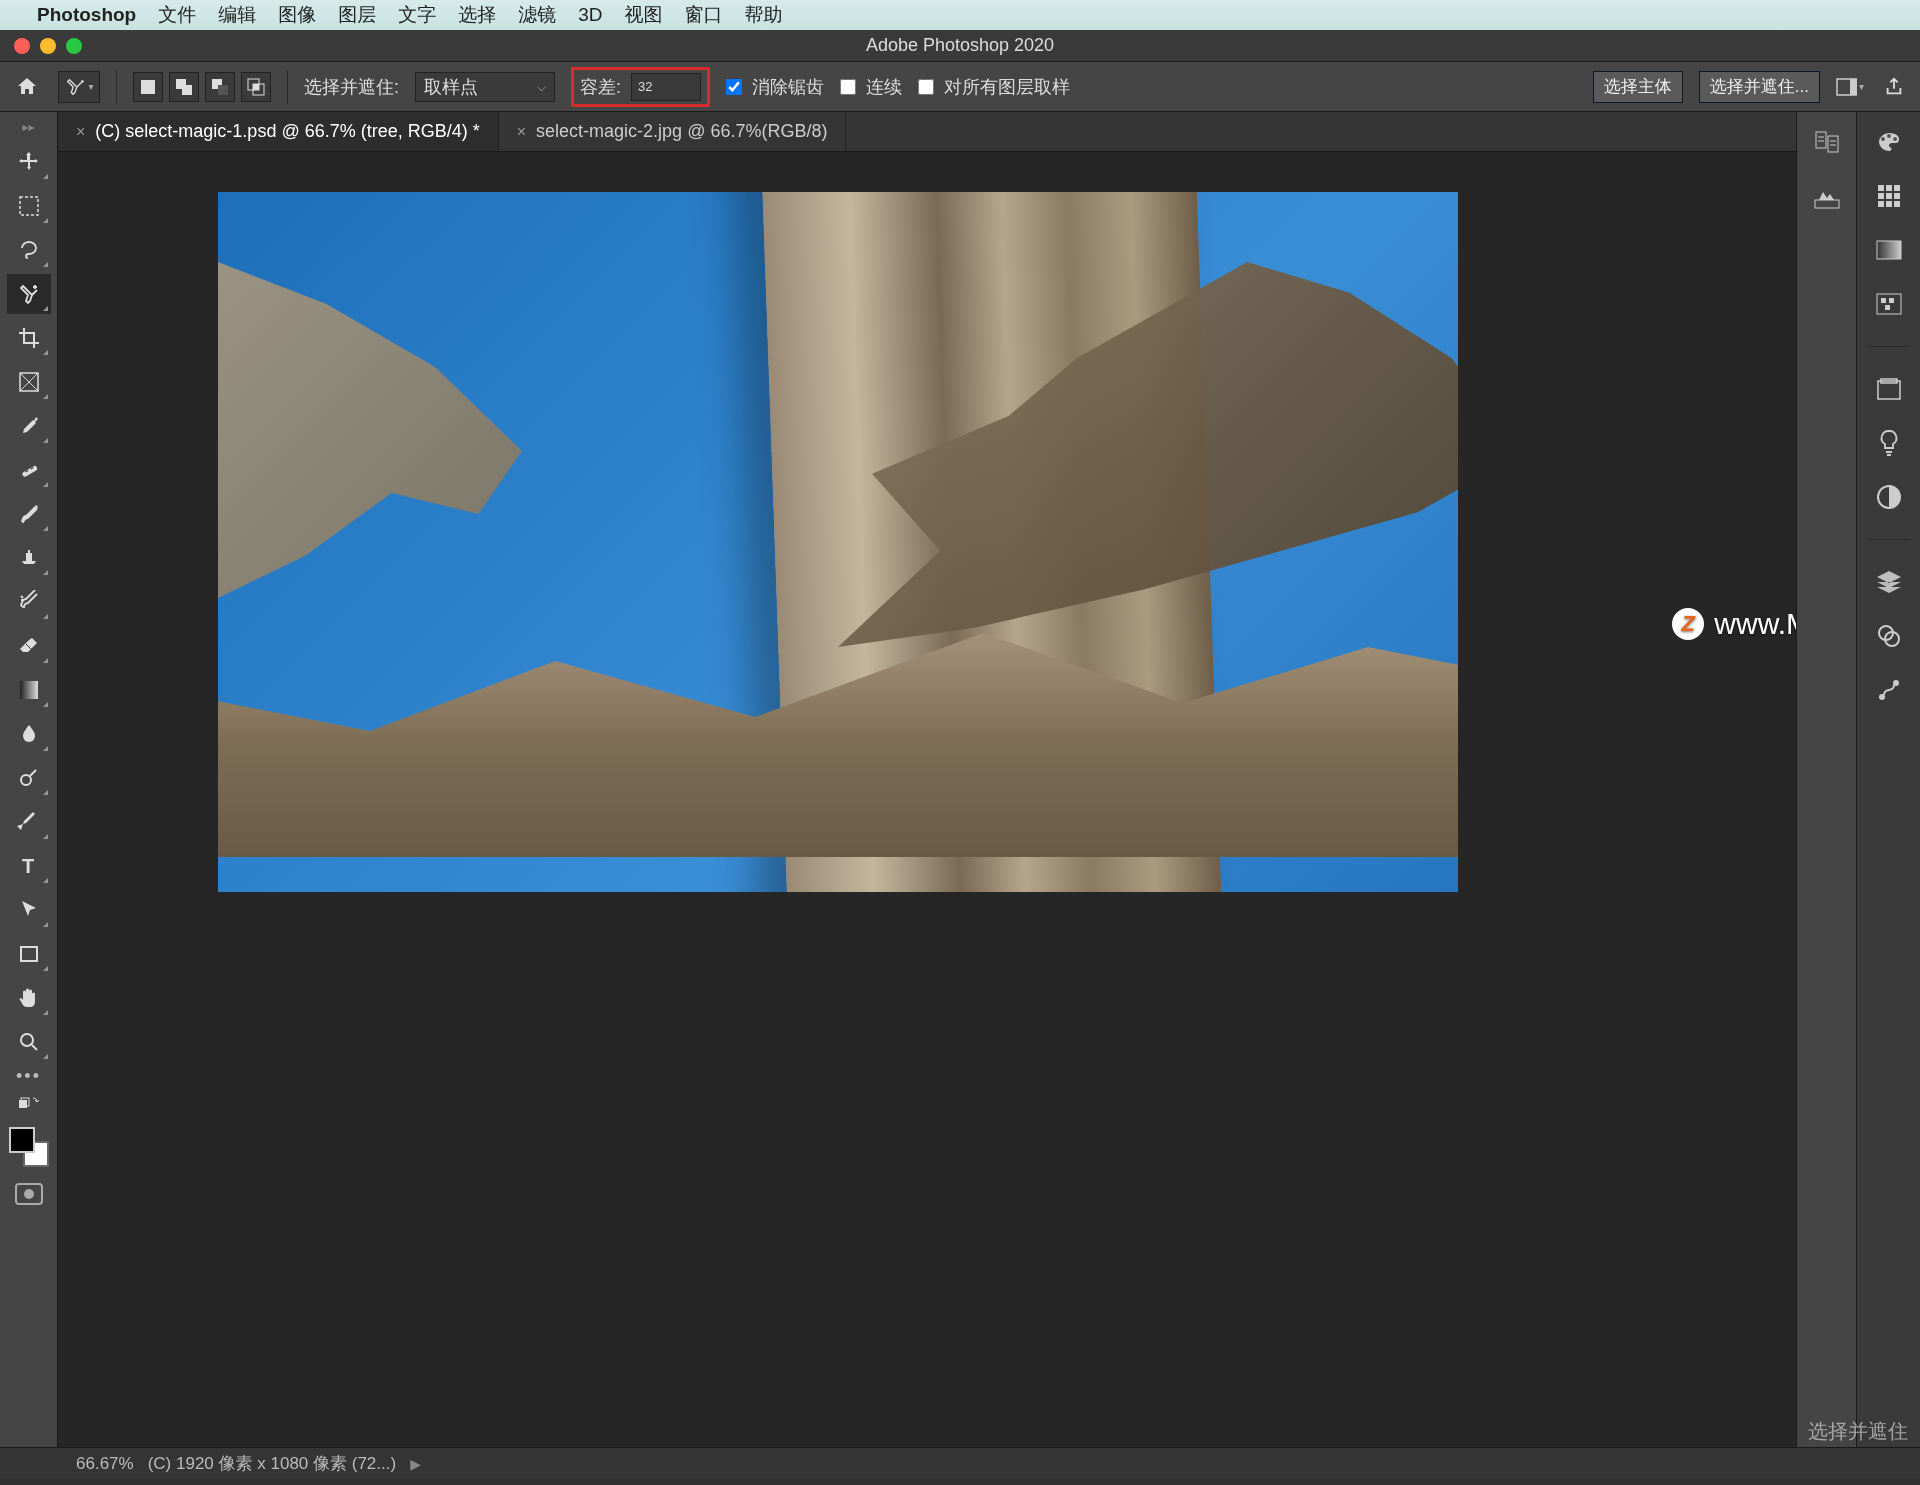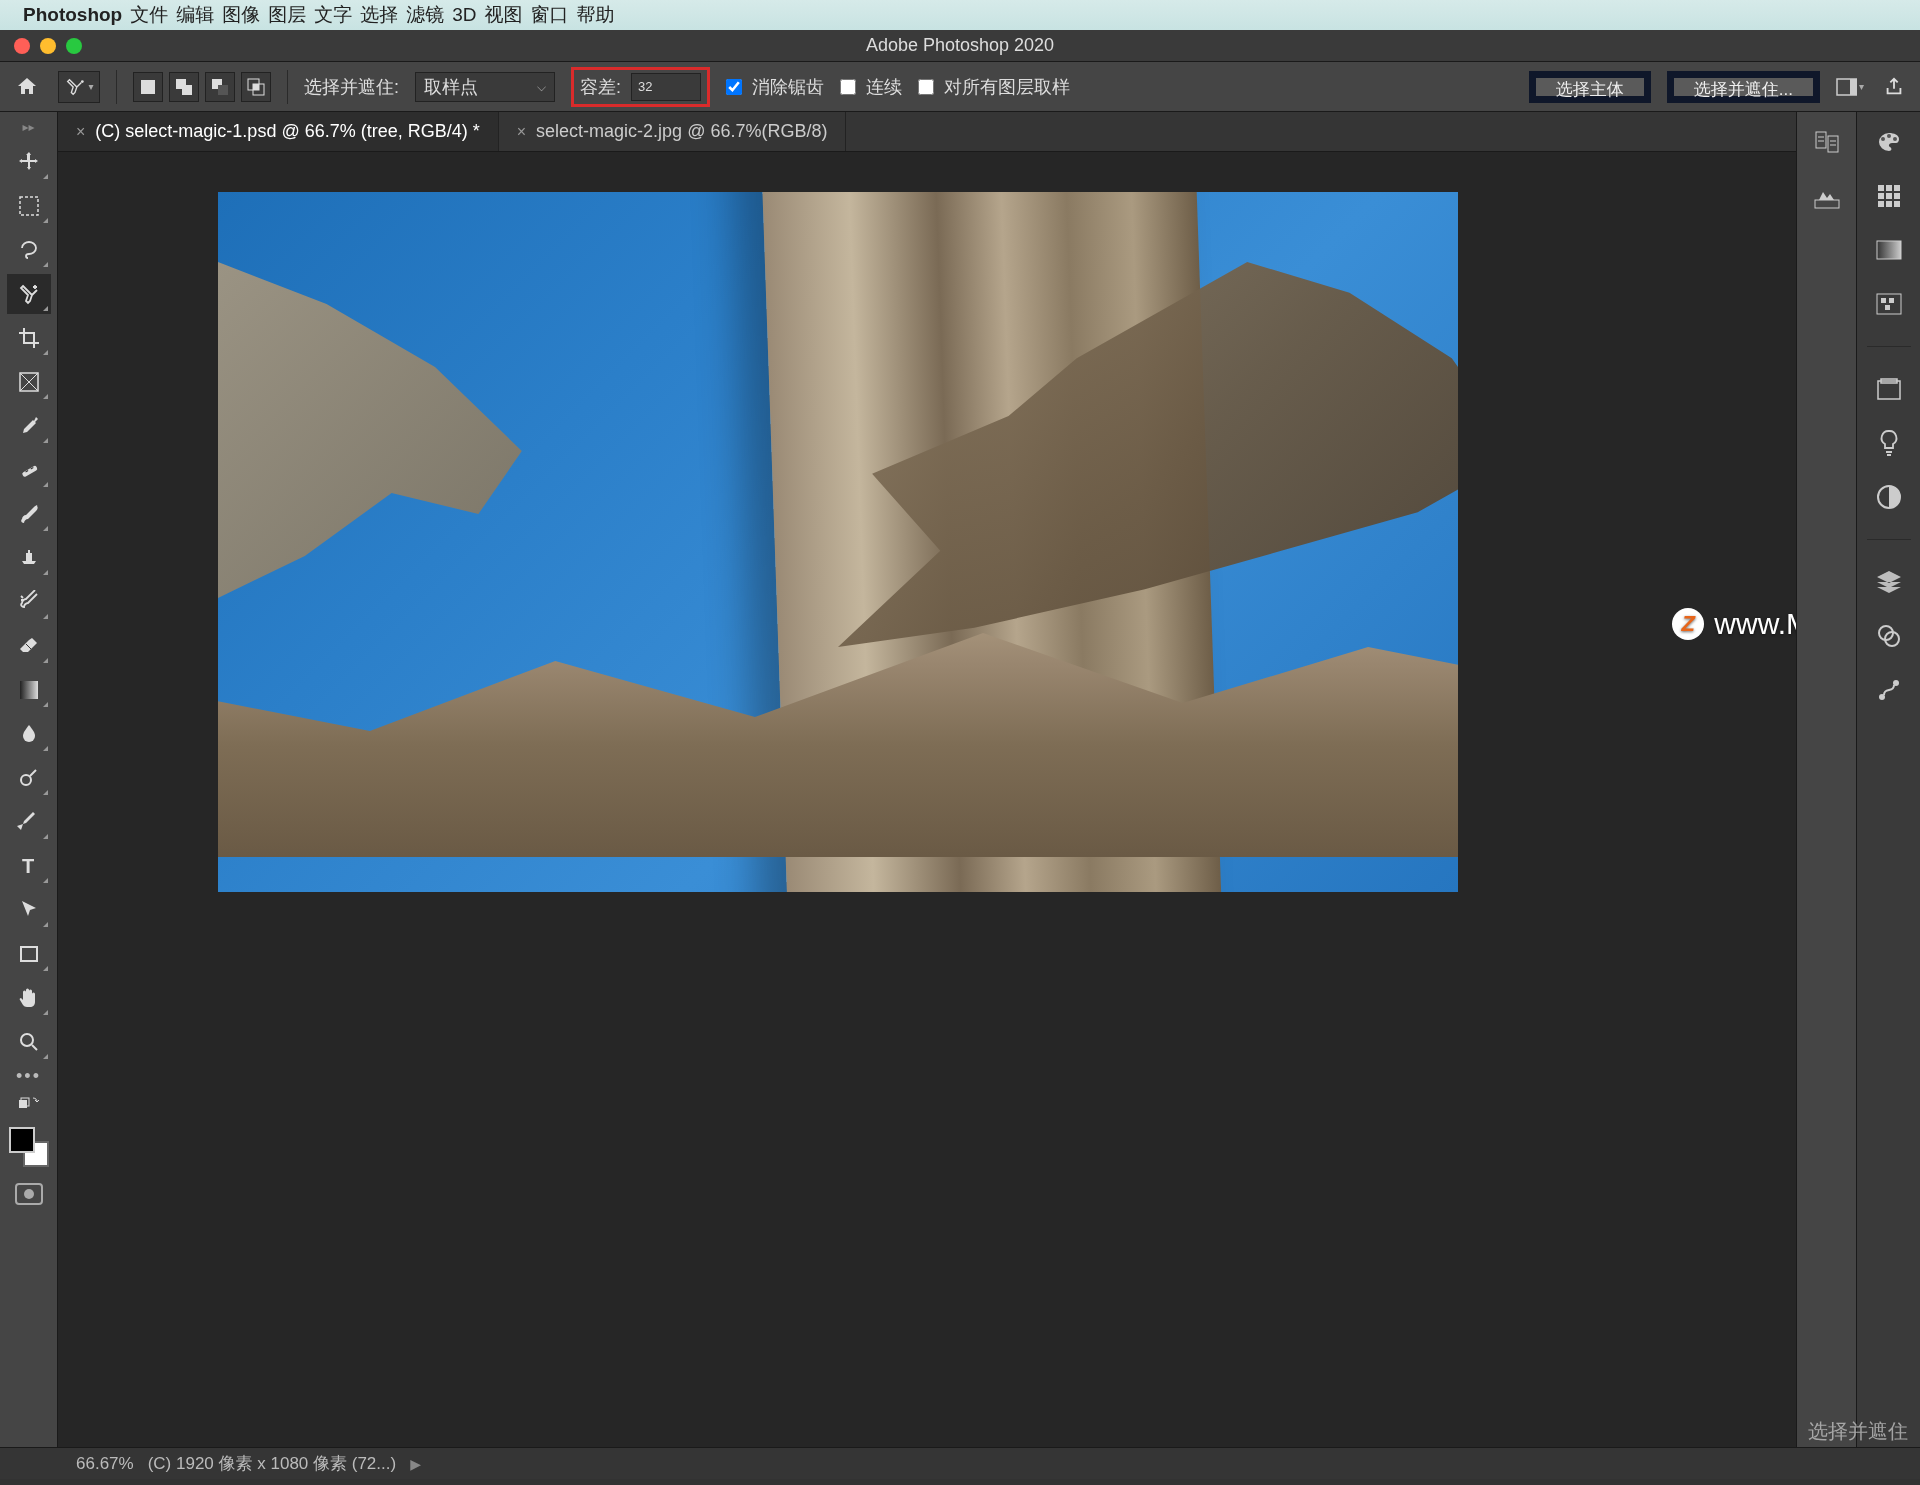--- a/index.html
+++ b/index.html
@@ -1,38 +1,38 @@
 <!DOCTYPE html>
 <html><head>
 <meta charset="utf-8">
 <style>
 *{margin:0;padding:0;box-sizing:border-box;font-family:-apple-system,BlinkMacSystemFont,"Segoe UI",sans-serif}
 body{background:#323232;width:1920px;height:1485px;overflow:hidden;position:relative}
-.mac-menubar{height:30px;background:linear-gradient(#d6eae9,#c8e3e2);display:flex;align-items:center;padding:0 15px;gap:8px;font-size:19px;color:#222}
+.mac-menubar{height:30px;background:linear-gradient(#d6eae9,#c8e3e2);display:flex;align-items:center;padding:0 15px;gap:22px;font-size:19px;color:#222}
 .mac-menubar .apple{font-size:20px}
 .mac-menubar .app-name{font-weight:700}
 .mac-menubar span{cursor:default}
 .titlebar{height:32px;background:#3a3a3a;display:flex;align-items:center;position:relative;border-bottom:1px solid #1a1a1a}
 .traffic{display:flex;gap:10px;margin-left:14px}
 .traffic div{width:16px;height:16px;border-radius:50%}
 .tl-red{background:#ff5f57}.tl-yellow{background:#ffbd2e}.tl-green{background:#28c940}
 .titlebar-title{position:absolute;left:50%;transform:translateX(-50%);color:#ddd;font-size:18px}
 .options-bar{height:50px;background:#454545;display:flex;align-items:center;padding:0 12px;gap:16px;border-bottom:1px solid #1a1a1a;color:#ddd;font-size:18px}
 .home-icon{width:30px;height:30px;display:flex;align-items:center;justify-content:center}
 .tool-preset{width:42px;height:32px;background:#3a3a3a;border:1px solid #222;display:flex;align-items:center;justify-content:center;font-size:16px}
 .sel-mode{display:flex;gap:6px}
 .sel-mode div{width:30px;height:30px;background:#3a3a3a;border:1px solid #222;display:flex;align-items:center;justify-content:center}
 .divider-v{width:1px;height:34px;background:#2a2a2a}
 .opt-label{white-space:nowrap}
 .dropdown{width:140px;height:30px;background:#3a3a3a;border:1px solid #222;display:flex;align-items:center;justify-content:space-between;padding:0 8px}
 .tol-box{display:flex;align-items:center;gap:10px;border:3px solid #d92b2b;padding:2px 6px;height:40px}
 .tol-input{width:70px;height:28px;background:#3a3a3a;border:1px solid #222;color:#ddd;padding:0 6px;font-size:13px}
 .chk{display:flex;align-items:center;gap:10px}
 .chk input{width:16px;height:16px}
-.btn{height:32px;background:#5a5a5a;border:7px solid #0f172a;color:#eee;padding:0 20px;font-size:17px;cursor:pointer}
+.btn{height:32px;background:#5a5a5a;border:1px solid #0f172a;color:#eee;padding:0 10px;font-size:17px;cursor:pointer}
 .options-bar .spacer{flex:1}
 .share-icon,.panel-icon{width:28px;height:28px;display:flex;align-items:center;justify-content:center}
 .main-area{display:flex;height:calc(100% - 30px - 38px - 50px - 32px)}
 .left-tools{width:58px;background:#454545;border-right:1px solid #1a1a1a;display:flex;flex-direction:column;align-items:center;padding-top:8px;gap:4px}
 .left-tools .tool{width:44px;height:40px;display:flex;align-items:center;justify-content:center;color:#ddd;position:relative}
 .left-tools .tool.active{background:#2a2a2a}
 .left-tools .tool .corner{position:absolute;right:3px;bottom:3px;width:0;height:0;border-right:5px solid #999;border-top:5px solid transparent}
 .left-tools .dots{color:#bbb;font-size:18px;letter-spacing:2px}
 .left-tools .swatches{margin-top:10px;position:relative;width:40px;height:40px}
 .left-tools .swatches .fg{position:absolute;left:0;top:0;width:26px;height:26px;background:#000;border:2px solid #ccc}

